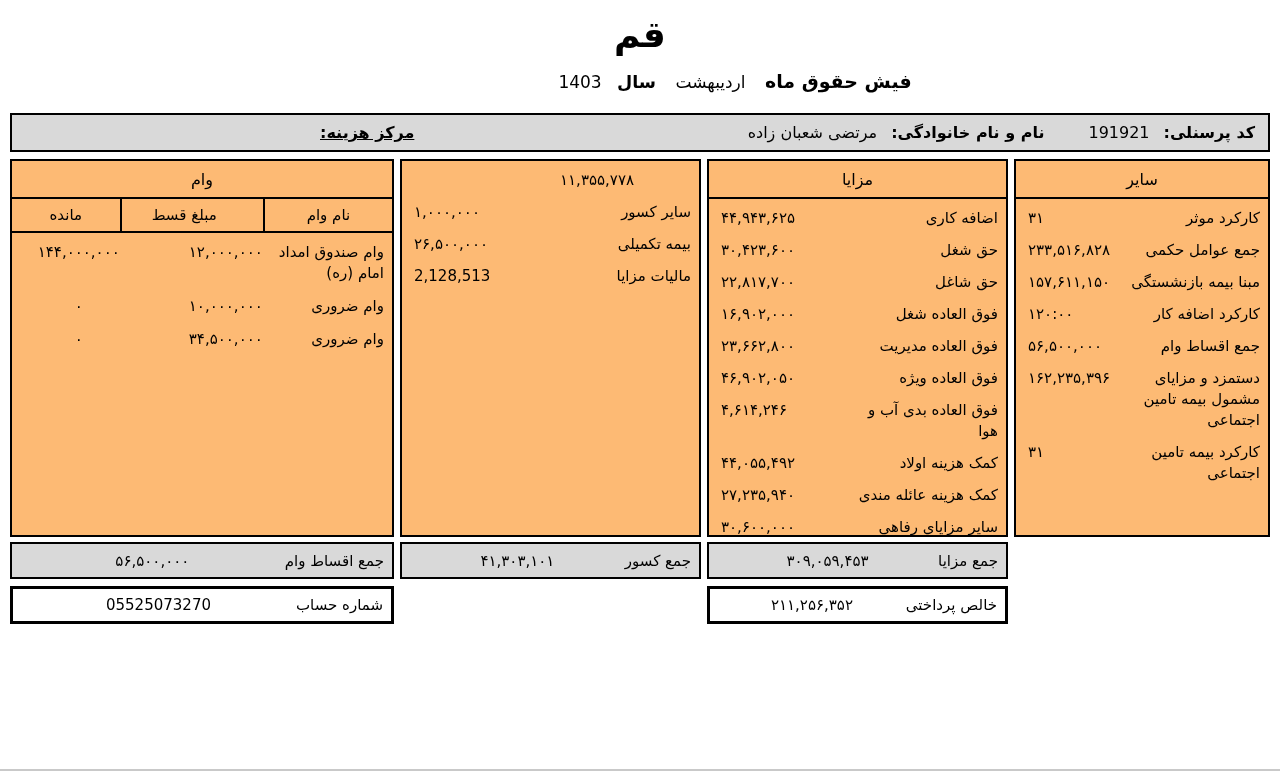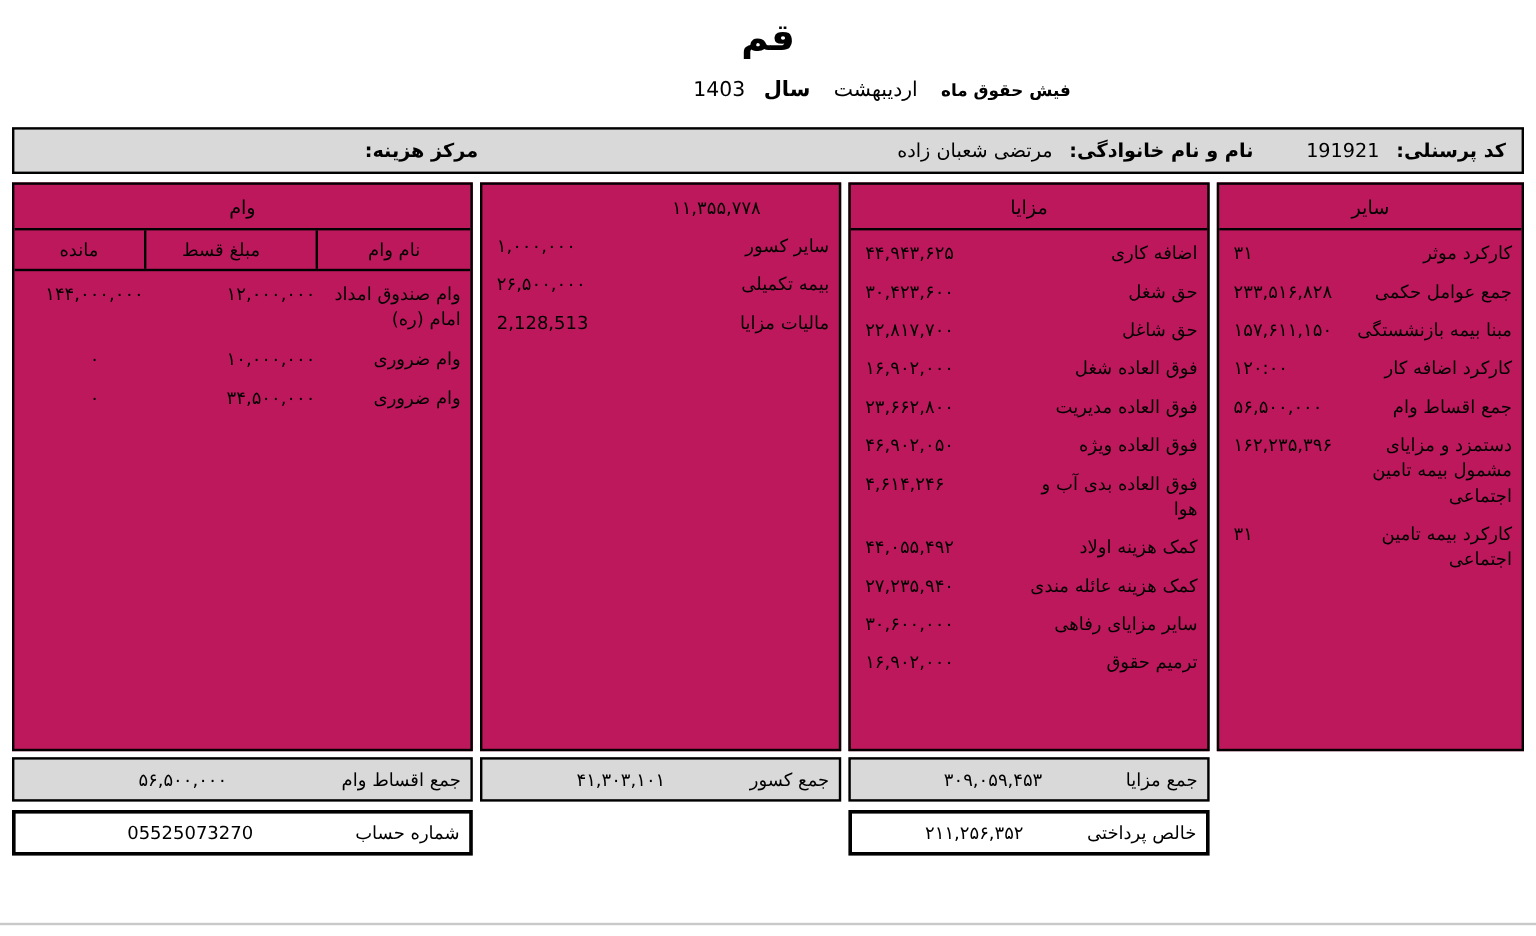--- a/index.html
+++ b/index.html
@@ -4,39 +4,39 @@
 <style>
   * { box-sizing: border-box; margin: 0; padding: 0; }
   html, body { background: #ffffff; }
   body {
     width: 1280px; height: 780px; overflow: hidden;
     font-family: "DejaVu Sans", "Liberation Sans", sans-serif;
     color: #000; direction: rtl;
   }
   .page { width: 1280px; height: 780px; padding: 0 10px; position: relative; }
 
-  .city-title { text-align: center; font-size: 31px; font-weight: bold; padding-top: 14px; }
+  .city-title { text-align: center; font-size: 36px; font-weight: bold; padding-top: 14px; }
   .subtitle-wrap { text-align: center; margin-top: 15px; }
   .subtitle { display: inline-block; transform: translateX(95px); font-size: 17px; }
-  .subtitle .big { font-size: 14px; font-weight: bold; margin-left: 14px; }
+  .subtitle .big { font-size: 19px; font-weight: bold; margin-left: 14px; }
   .subtitle .month { margin-left: 14px; }
   .subtitle .yl { font-weight: bold; font-size: 17.5px; margin-left: 10px; }
   .latin { direction: ltr; unicode-bidi: embed; }
 
   .headbar {
     margin-top: 21px; height: 39px; background: #d9d9d9; border: 2px solid #000;
     display: flex; align-items: center; padding: 0 13px; font-size: 16px; position: relative;
   }
   .headbar .hlbl { font-weight: bold; }
   .headbar .hval { margin: 0 14px; }
   .headbar .gap-big { margin-left: 44px; }
-  .headbar .cost-center { position: absolute; left: 292px; font-weight: bold; }
+  .headbar .cost-center { position: absolute; left: 308px; font-weight: bold; text-decoration: underline; }
 
   .cols { display: flex; gap: 6px; margin-top: 7px; }
-  .col { border: 2px solid #000; height: 474px; background: #be185d; overflow: hidden; }
+  .col { border: 2px solid #000; height: 378px; background: #fdba74; overflow: hidden; }
   .col-other { width: 256px; }
   .col-benefits { width: 301px; }
   .col-deductions { width: 301px; }
   .col-loans { width: 384px; }
   .col-title { text-align: center; font-size: 16px; padding: 9px 0 8px; border-bottom: 2px solid #000; }
   .rows { padding-top: 4px; }
   .row { display: flex; align-items: flex-start; padding: 5px 8px 6px; font-size: 15px; line-height: 21px; }
   .row .lbl { flex: 1; }
   .row .val { flex: none; width: 135px; text-align: left; padding-left: 4px; }
   .col-other .row .val { width: 94px; }

